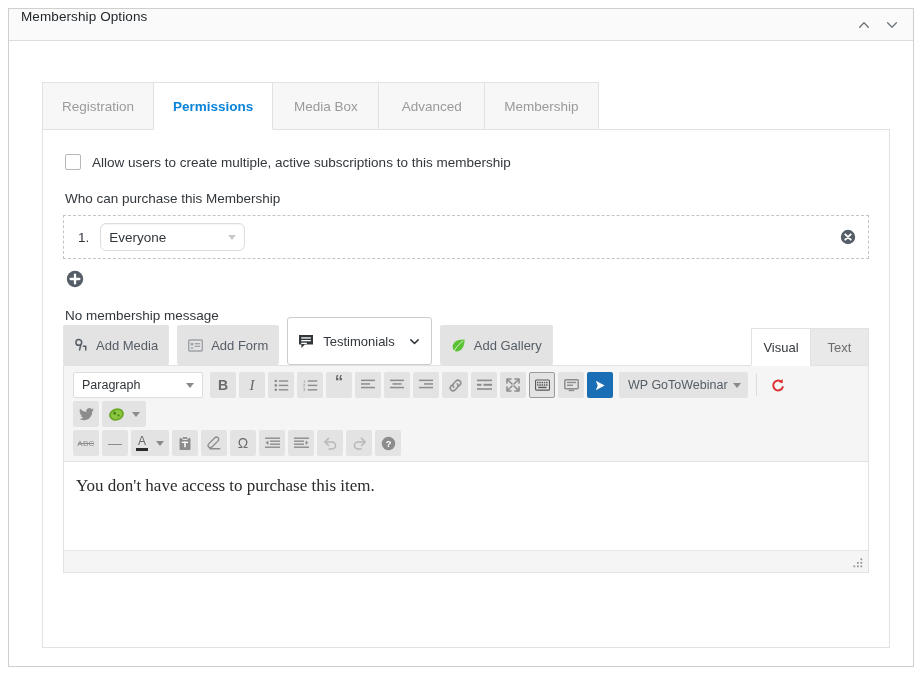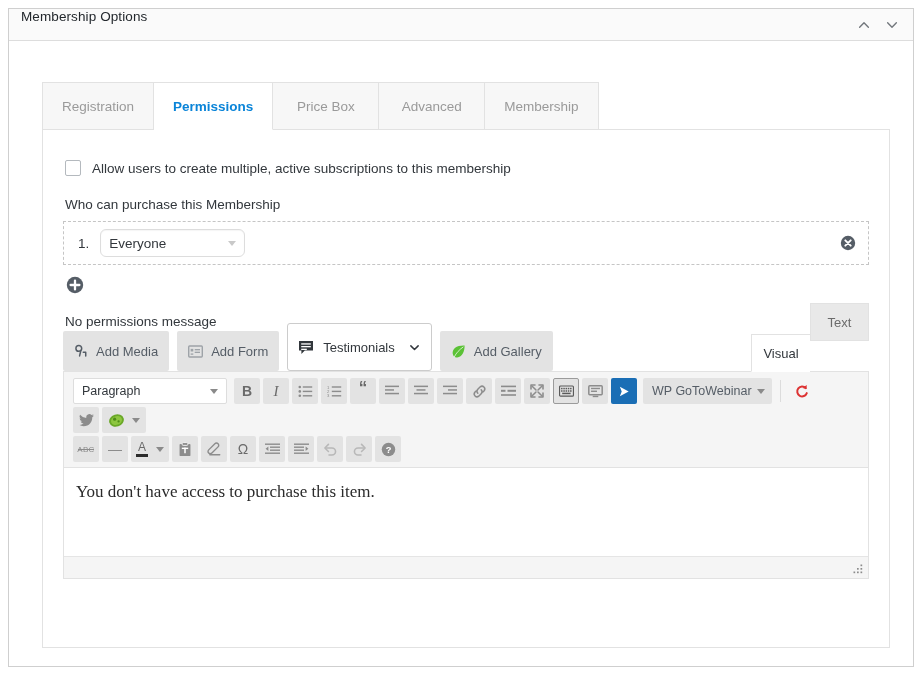--- a/index.html
+++ b/index.html
@@ -90,21 +90,21 @@
     left: 33px; top: 120px;
     width: 848px; height: 519px;
     background: #ffffff;
     border: 1px solid #e2e2e2;
     padding: 20px;
   }
 
   
   .check-row {
     display: flex; align-items: center;
-    margin: 10px 0 0 2px;
+    margin: 4px 0 0 2px;
     gap: 11px;
   }
   .cbx {
     width: 16px; height: 16px;
     border: 1px solid #b4b9be;
     background: #fff;
     border-radius: 2px;
     cursor: pointer;
     flex: none;
   }
@@ -211,21 +211,20 @@
     border: 1px solid #e2e2e2;
     background: #e9e9e9;
     color: #6b6b6b;
     cursor: pointer;
   }
   .vt-tab.active {
     background: #ffffff;
     color: #32373c;
     border-bottom-color: #ffffff;
     border-right: 0;
-    margin-top: 31px;
   }
 
   .editor-shell {
     border: 1px solid #e2e2e2;
     background: #fff;
     margin-top: 0;
   }
   .toolbar {
     background: #f5f5f5;
     border-bottom: 1px solid #e2e2e2;
@@ -248,21 +247,21 @@
     font-size: 13px;
     font-family: "Liberation Sans", sans-serif;
     padding: 0;
   }
   .tb.wide { width: auto; padding: 0 6px; gap: 4px; }
   .tb.pressed { background: #e3e3e3; border: 1px solid #9b9b9b; }
   .tb.blue { background: #1a6eb5; color: #fff; }
   .tb.plain { background: transparent; }
   .tb svg { display: block; }
   .fmt-select {
-    height: 26px; width: 154px;
+    height: 26px; width: 130px;
     background: #fff; border: 1px solid #ddd;
     border-radius: 2px;
     font-size: 12.5px; color: #32373c;
     display: flex; align-items: center;
     padding: 0 8px; position: relative;
     margin-right: 4px;
     cursor: pointer;
   }
   .fmt-select .caret {
     position: absolute; right: 8px; top: 50%; margin-top: -2px;
@@ -338,21 +337,21 @@
 
   <div class="tabs-wrap">
     <div class="tabs">
       <div class="tab">
         <span>Registration</span>
       </div>
       <div class="tab active">
         <span>Permissions</span>
       </div>
       <div class="tab">
-        <span>Price Box</span>
+        <span>Media Box</span>
       </div>
       <div class="tab">
         <span>Advanced</span>
       </div>
       <div class="tab">
         <span>Membership</span>
       </div>
     </div>
   </div>
 
@@ -379,21 +378,21 @@
       </span>
     </div>
 
     <div class="add-rule">
       <svg width="18" height="18" viewBox="0 0 18 18">
         <circle cx="9" cy="9" r="8.2" fill="#555d66"></circle>
         <path d="M9 4.6 L9 13.4 M4.6 9 L13.4 9" stroke="#ffffff" stroke-width="2.3" stroke-linecap="round"></path>
       </svg>
     </div>
 
-    <div class="editor-label">No permissions message</div>
+    <div class="editor-label">No membership message</div>
 
     <div class="media-bar">
 
       <button class="mbtn">
         <svg width="14" height="14" viewBox="0 0 16 16">
           <circle cx="5.5" cy="5" r="3.3" fill="none" stroke="#555d66" stroke-width="1.7"></circle>
           <path d="M7.8 7.4 L6.4 13.6" stroke="#555d66" stroke-width="1.7" stroke-linecap="round"></path>
           <path d="M10.6 9.3 L13.4 9.3 L13.4 13.6" fill="none" stroke="#555d66" stroke-width="1.7" stroke-linecap="round" stroke-linejoin="round"></path>
         </svg>
         <span>Add Media</span>

